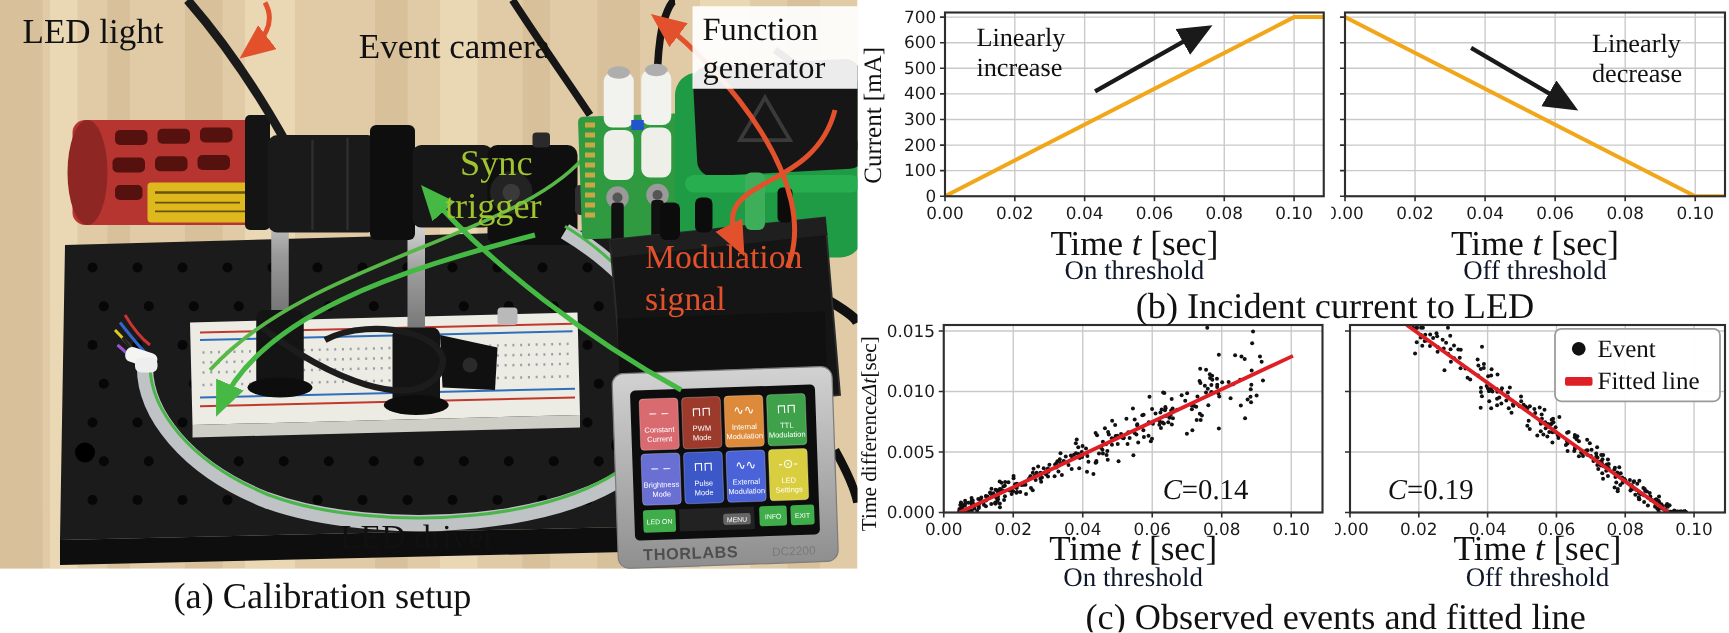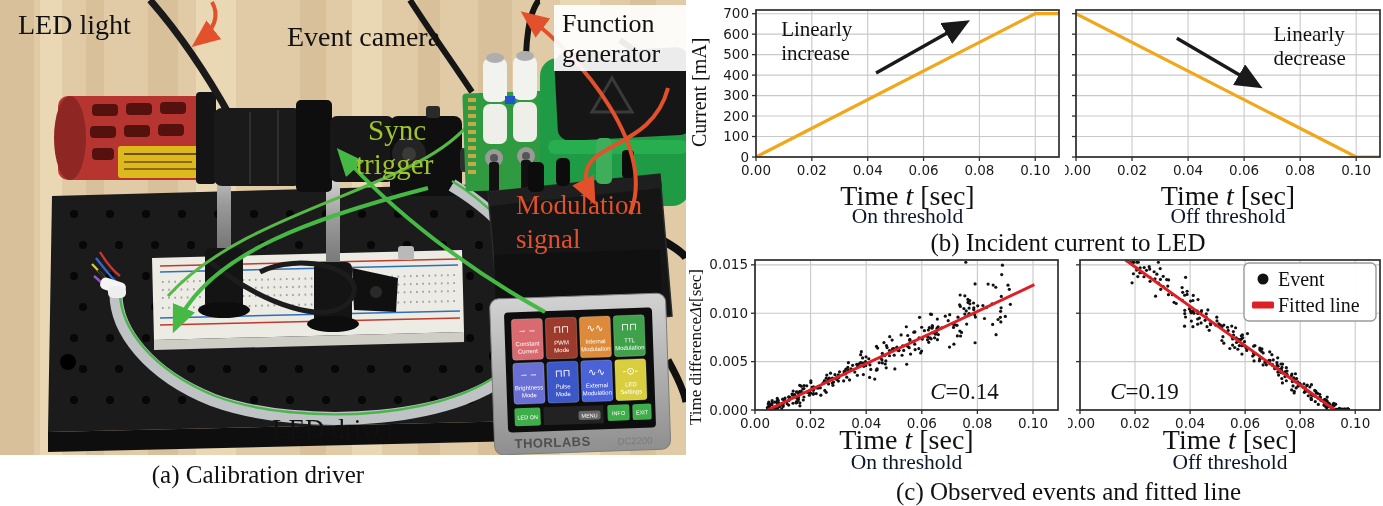--- a/index.html
+++ b/index.html
@@ -1,18 +1,18 @@
 <!DOCTYPE html>
 <html><head>
 <meta charset="utf-8">
 <style>
   html,body{margin:0;padding:0;background:#ffffff;}
   #fig{position:relative;width:1383px;height:506px;background:#ffffff;overflow:hidden;
        font-family:"Liberation Serif",serif;color:#111;}
-  .cap{position:absolute;text-align:center;font-size:25px;color:#111;}
+  .cap{position:absolute;text-align:center;font-size:29px;color:#111;}
   .sub{position:absolute;text-align:center;font-size:21.5px;color:#0f172a;}
   .xlab{position:absolute;text-align:center;font-size:28px;color:#111;}
   .it{font-style:italic;}
   .vlab{position:absolute;writing-mode:vertical-rl;transform:rotate(180deg);
         display:flex;align-items:center;justify-content:center;color:#111;}
   svg{position:absolute;display:block;}
   text{user-select:none;}
 </style>
 </head>
 <body>
@@ -389,21 +389,21 @@
       <text x="562" y="32" font-size="26" fill="#111">Function</text>
       <text x="562" y="62" font-size="26" fill="#111">generator</text>
       <text x="368" y="140" font-size="29" fill="#9fc42e">Sync</text>
       <text x="356" y="174" font-size="29" fill="#9fc42e">trigger</text>
       <text x="516" y="214" font-size="27" fill="#e2512b">Modulation</text>
       <text x="516" y="248" font-size="27" fill="#e2512b">signal</text>
       <text x="272" y="438" font-size="27" fill="#111">LED driver</text>
     </g>
   </svg>
 
-  <div class="cap" style="left:108px;top:461px;width:300px;">(a) Calibration driver</div>
+  <div class="cap" style="left:108px;top:461px;width:300px;">(a) Calibration setup</div>
 
   <svg class="chart" width="377" height="186" style="left: 688px; top: 0px;">
       <defs>
         <clipPath id="clip0">
           <rect x="68" y="10" width="303" height="147"></rect>
         </clipPath>
         <marker id="ah0" markerWidth="9" markerHeight="9" refX="6" refY="3.5" orient="auto">
           <path d="M0,0 L8,3.5 L0,7 Z" fill="#1a1a1a"></path>
         </marker>
       </defs>

